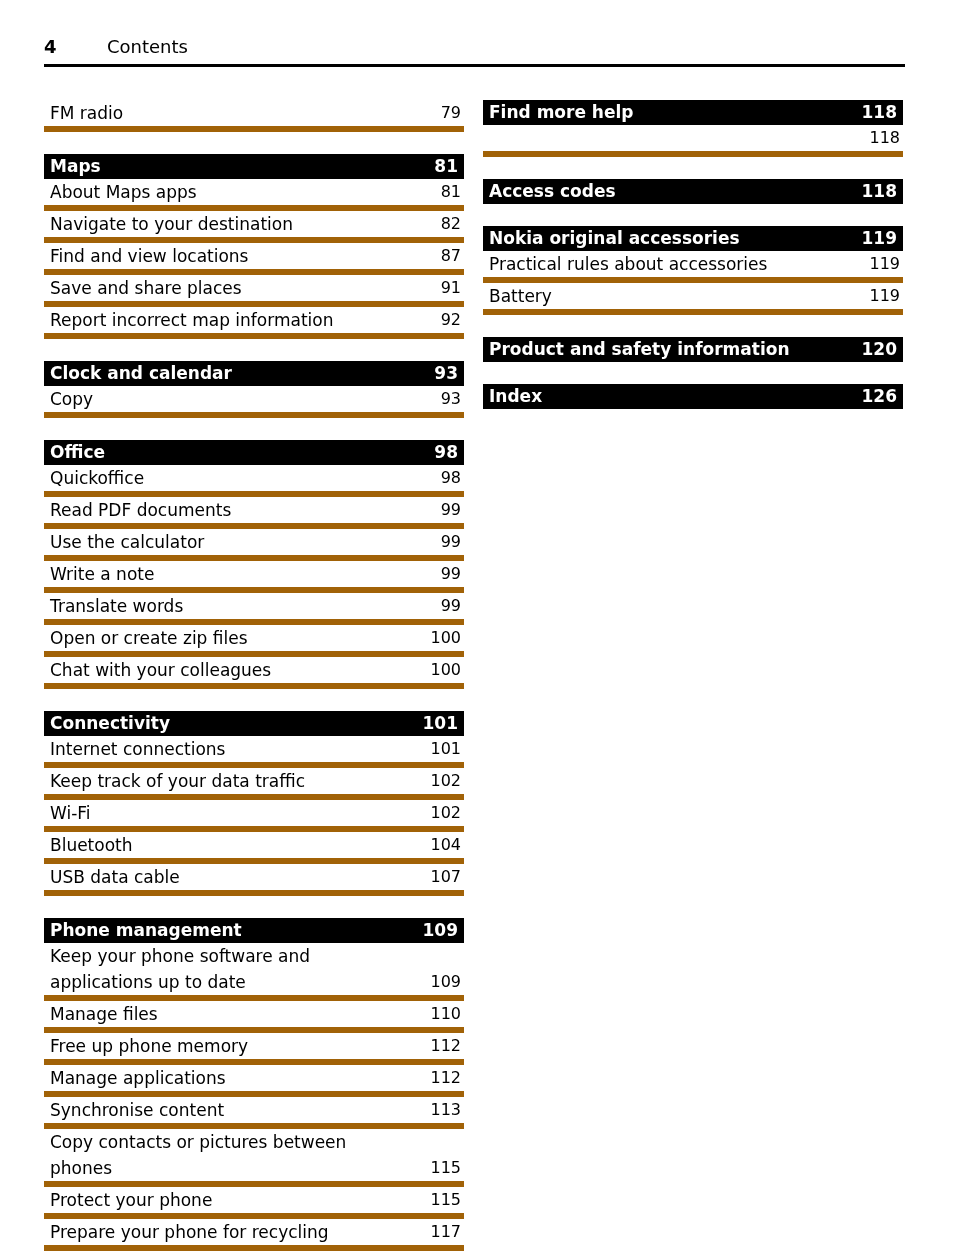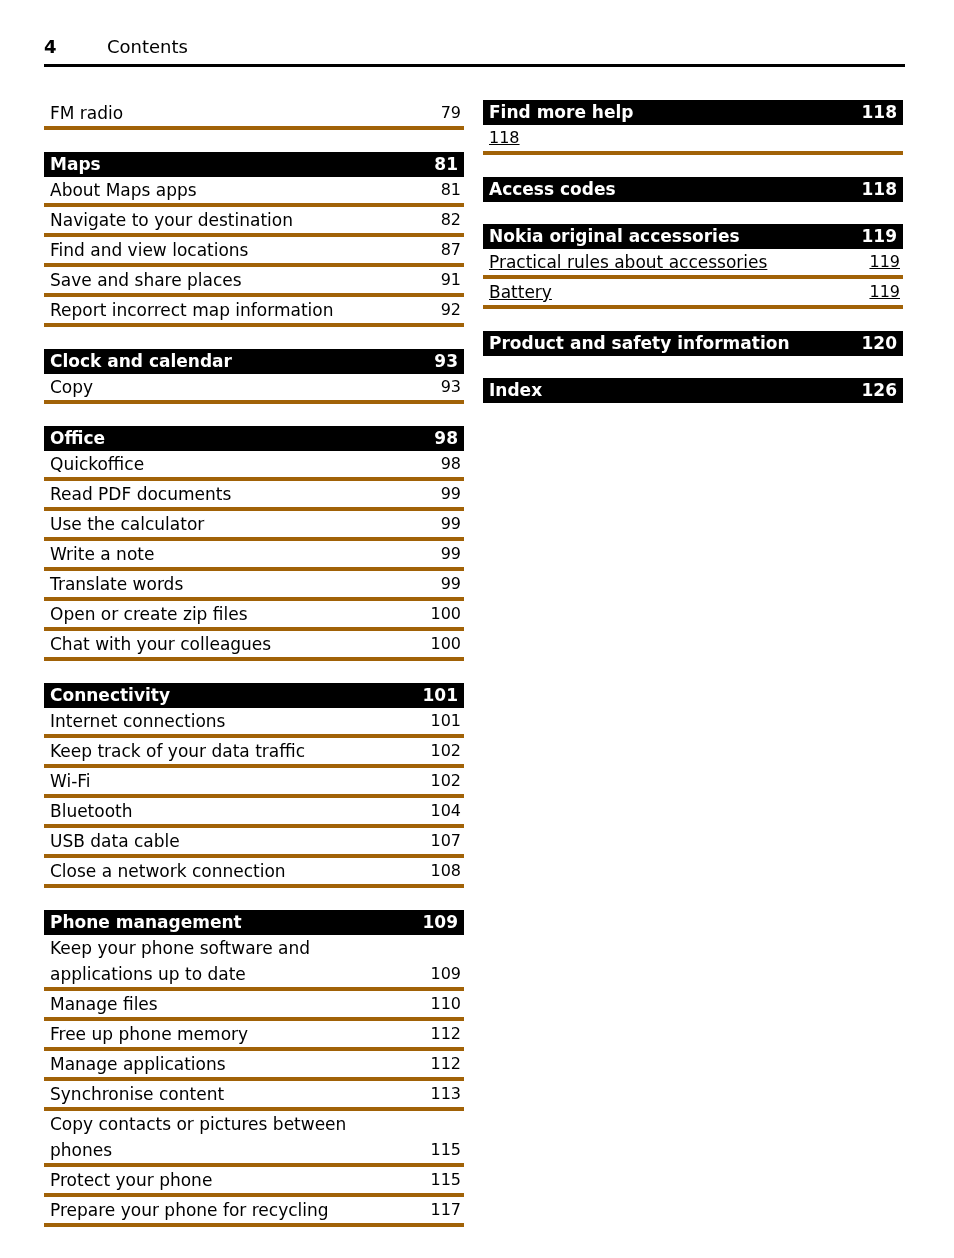--- a/index.html
+++ b/index.html
@@ -54,21 +54,21 @@
     left: 0;
     top: 100px;
     width: 954px;
   }
   .column {
     position: absolute;
     top: 0;
     width: 420px;
   }
   .column-left  { left: 44px; }
-  .column-right { left: 483px; text-decoration: underline; }
+  .column-right { left: 483px; }
 
   .section {
     margin-bottom: 22px;
   }
   .section:last-child { margin-bottom: 8px; }
 
   
   .section-bar {
     background: #000000;
     color: #ffffff;
@@ -92,22 +92,22 @@
   }
 
   
   .section.solo .section-bar { margin-bottom: 0; }
 
   
   .entry {
     position: relative;
     display: flex;
     align-items: flex-end;
-    justify-content: flex-start;
-    border-bottom: 4px solid #a16207;
+    justify-content: flex-end;
+    border-bottom: 6px solid #a16207;
     box-sizing: border-box;
     padding: 0 3px 0 6px;
     min-height: 26px;
   }
   .entry .entry-label {
     font-size: 17px;
     line-height: 26px;
     white-space: pre-line;
     flex: 1 1 auto;
     padding-right: 8px;
@@ -232,24 +232,20 @@
           <span class="entry-page">102</span>
         </div>
         <div class="entry">
           <span class="entry-label">Bluetooth</span>
           <span class="entry-page">104</span>
         </div>
         <div class="entry">
           <span class="entry-label">USB data cable</span>
           <span class="entry-page">107</span>
         </div>
-        <div class="entry">
-          <span class="entry-label">Close a network connection</span>
-          <span class="entry-page">108</span>
-        </div>
       </div>
       <div class="section">
         <div class="section-bar">
           <span class="sec-title">Phone management</span>
           <span class="sec-page">109</span>
         </div>
         <div class="entry wrap">
           <span class="entry-label">Keep your phone software and
 applications up to date</span>
           <span class="entry-page">109</span>

